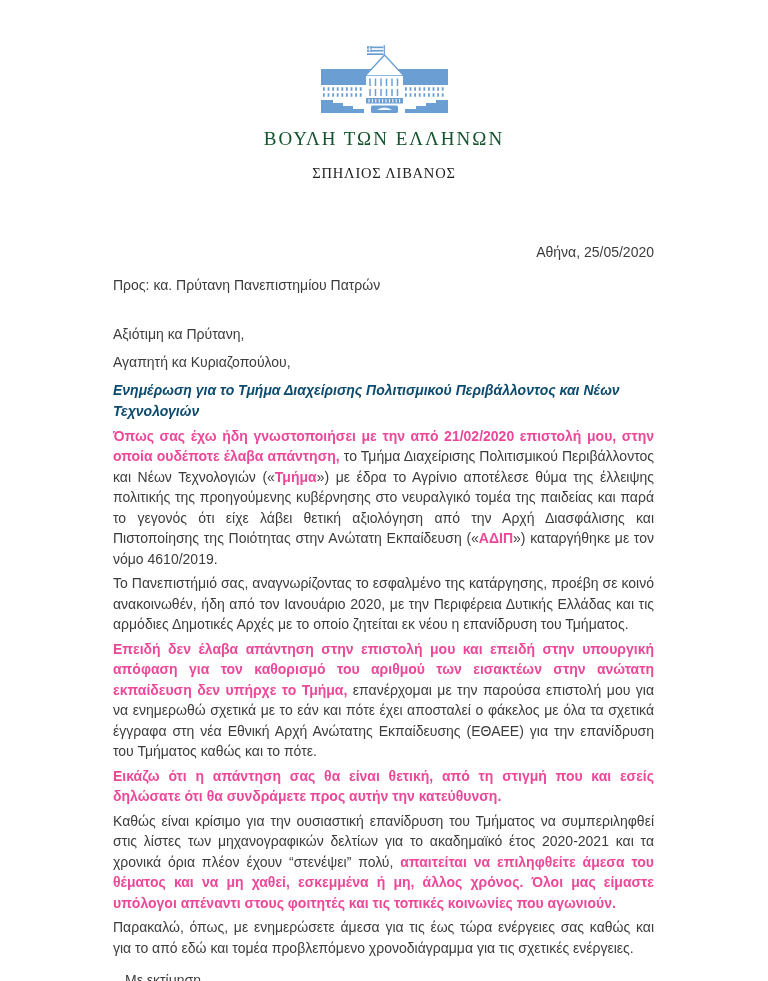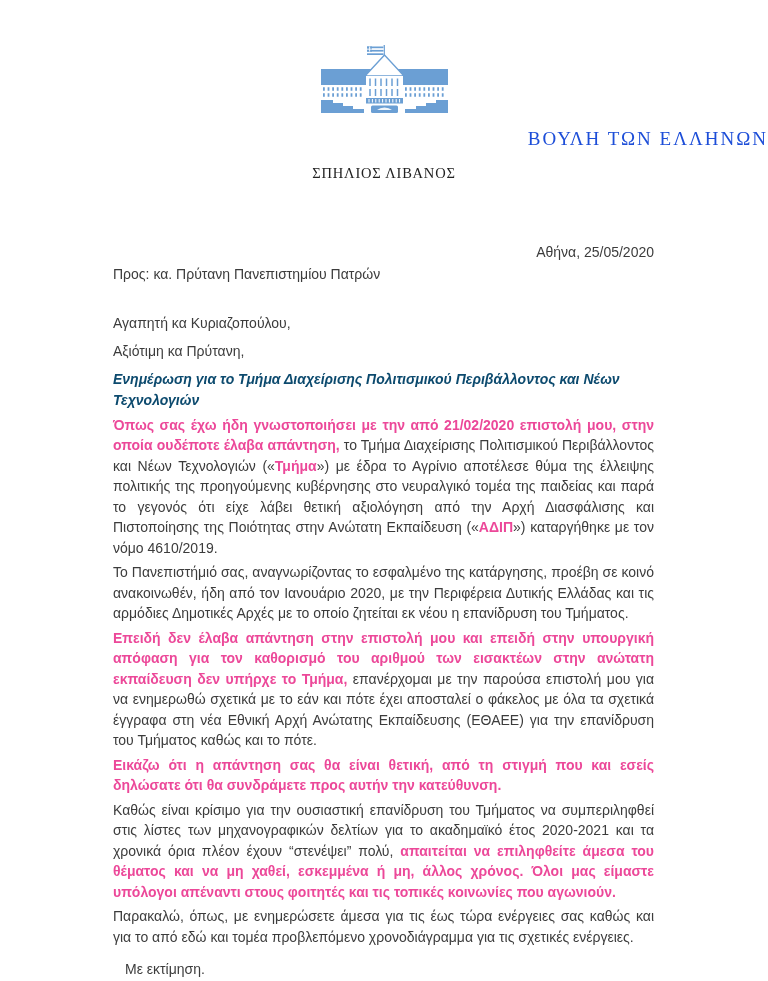--- a/index.html
+++ b/index.html
@@ -7,35 +7,35 @@
   html,body { margin:0; padding:0; }
   body {
     width:768px; height:981px; background:#ffffff; position:relative; overflow:hidden;
     font-family:"Liberation Sans","DejaVu Sans",sans-serif; color:#3c3c3c;
     -webkit-font-smoothing:antialiased;
   }
   .header { position:absolute; top:45px; left:0; width:768px; text-align:center; }
   .logo { width:127px; height:68px; display:block; margin:0 auto; }
   .inst {
     font-family:"Liberation Serif","DejaVu Serif",serif;
-    font-size:19px; letter-spacing:2px; color:#1d4ed8; margin-top:15px; line-height:22px;text-align:right;
+    font-size:19px; letter-spacing:2px; color:#14532d; margin-top:15px; line-height:22px;
   }
   .sname {
     font-family:"Liberation Serif","DejaVu Serif",serif;
     font-size:14.5px; font-weight:400; color:#222; letter-spacing:0.8px; margin-top:14px; line-height:18px;
   }
   .srole {
     font-family:"Liberation Serif","DejaVu Serif",serif;
     font-size:13.5px; color:#2e2e2e; letter-spacing:0.5px; margin-top:2px; line-height:16px;
   }
   .letter {
     position:absolute; left:113px; top:242px; width:541px;
     font-size:14px; line-height:20.5px;
   }
-  .dateline { text-align:right; margin:0 0 1px 0; }
+  .dateline { text-align:right; margin:0 0 12px 0; }
   .to       { margin:0 0 29px 0; }
   .sal      { margin:0 0 7.5px 0; }
   .subject  { font-weight:700; font-style:italic; color:#0c4a6e; margin:0 0 4.5px 0; }
   p.para    { margin:0 0 4px 0; text-align:justify; }
   .b        { font-weight:700; color:#ec4899; }
   .closing  { margin:12px; }
 </style>
 </head>
 <body>
 
@@ -102,22 +102,22 @@
     <rect x="50" y="60.5" width="27" height="7.5" rx="1.5" fill="var(--logo-blue)"></rect>
     <path d="M56 65 q3 -2.6 7.5 -2.6 q4.5 0 7.5 2.6 z" fill="#ffffff" opacity="0.9"></path>
   </svg>
   <div class="inst">ΒΟΥΛΗ ΤΩΝ ΕΛΛΗΝΩΝ</div>
   <div class="sname">ΣΠΗΛΙΟΣ ΛΙΒΑΝΟΣ</div>
 </div>
 
 <div class="letter">
   <div class="dateline">Αθήνα, 25/05/2020</div>
   <div class="to">Προς: κα. Πρύτανη Πανεπιστημίου Πατρών</div>
+  <div class="sal">Αξιότιμη κα Πρύτανη,</div>
   <div class="sal">Αγαπητή κα Κυριαζοπούλου,</div>
-  <div class="sal">Αξιότιμη κα Πρύτανη,</div>
   <div class="subject">Ενημέρωση για το Τμήμα Διαχείρισης Πολιτισμικού Περιβάλλοντος και Νέων Τεχνολογιών</div>
 
   <p class="para"><span class="b">Όπως σας έχω ήδη γνωστοποιήσει με την από 21/02/2020 επιστολή μου, στην οποία ουδέποτε έλαβα απάντηση,</span><span>  το Τμήμα Διαχείρισης Πολιτισμικού Περιβάλλοντος και Νέων Τεχνολογιών («</span><span class="b">Τμήμα</span><span>») με έδρα το Αγρίνιο αποτέλεσε θύμα της έλλειψης πολιτικής της προηγούμενης κυβέρνησης στο νευραλγικό τομέα της παιδείας και παρά το γεγονός ότι είχε λάβει θετική αξιολόγηση από την Αρχή Διασφάλισης και Πιστοποίησης της Ποιότητας στην Ανώτατη Εκπαίδευση («</span><span class="b">ΑΔΙΠ</span><span>») καταργήθηκε με τον νόμο 4610/2019.</span></p>
   <p class="para"><span>Το Πανεπιστήμιό σας, αναγνωρίζοντας το εσφαλμένο της κατάργησης, προέβη σε κοινό ανακοινωθέν, ήδη από τον Ιανουάριο 2020, με την Περιφέρεια Δυτικής Ελλάδας και τις αρμόδιες Δημοτικές Αρχές με το οποίο ζητείται εκ νέου η επανίδρυση του Τμήματος.</span></p>
   <p class="para"><span class="b">Επειδή δεν έλαβα απάντηση στην επιστολή μου και επειδή στην υπουργική απόφαση για τον καθορισμό του αριθμού των εισακτέων στην ανώτατη εκπαίδευση δεν υπήρχε το Τμήμα,</span><span> επανέρχομαι με την παρούσα επιστολή μου για να ενημερωθώ σχετικά με το εάν και πότε έχει αποσταλεί ο φάκελος με όλα τα σχετικά έγγραφα στη νέα Εθνική Αρχή Ανώτατης Εκπαίδευσης (ΕΘΑΕΕ) για την επανίδρυση του Τμήματος καθώς και το πότε.</span></p>
   <p class="para"><span class="b">Εικάζω ότι η απάντηση σας θα είναι θετική,  από τη στιγμή που και εσείς δηλώσατε ότι θα συνδράμετε προς αυτήν την κατεύθυνση.</span></p>
   <p class="para"><span>Καθώς είναι κρίσιμο για την ουσιαστική επανίδρυση του Τμήματος να συμπεριληφθεί στις λίστες των μηχανογραφικών δελτίων για το ακαδημαϊκό έτος 2020-2021 και τα χρονικά όρια πλέον έχουν “στενέψει” πολύ, </span><span class="b">απαιτείται να επιληφθείτε άμεσα του θέματος και να μη χαθεί, εσκεμμένα ή μη, άλλος χρόνος. Όλοι μας είμαστε υπόλογοι απέναντι στους φοιτητές και τις τοπικές κοινωνίες που αγωνιούν.</span></p>
   <p class="para"><span>Παρακαλώ, όπως, με ενημερώσετε άμεσα για τις έως τώρα ενέργειες σας καθώς και για το από εδώ και τομέα προβλεπόμενο χρονοδιάγραμμα για τις σχετικές ενέργειες.</span></p>
 
   <div class="closing">Με εκτίμηση.</div>

